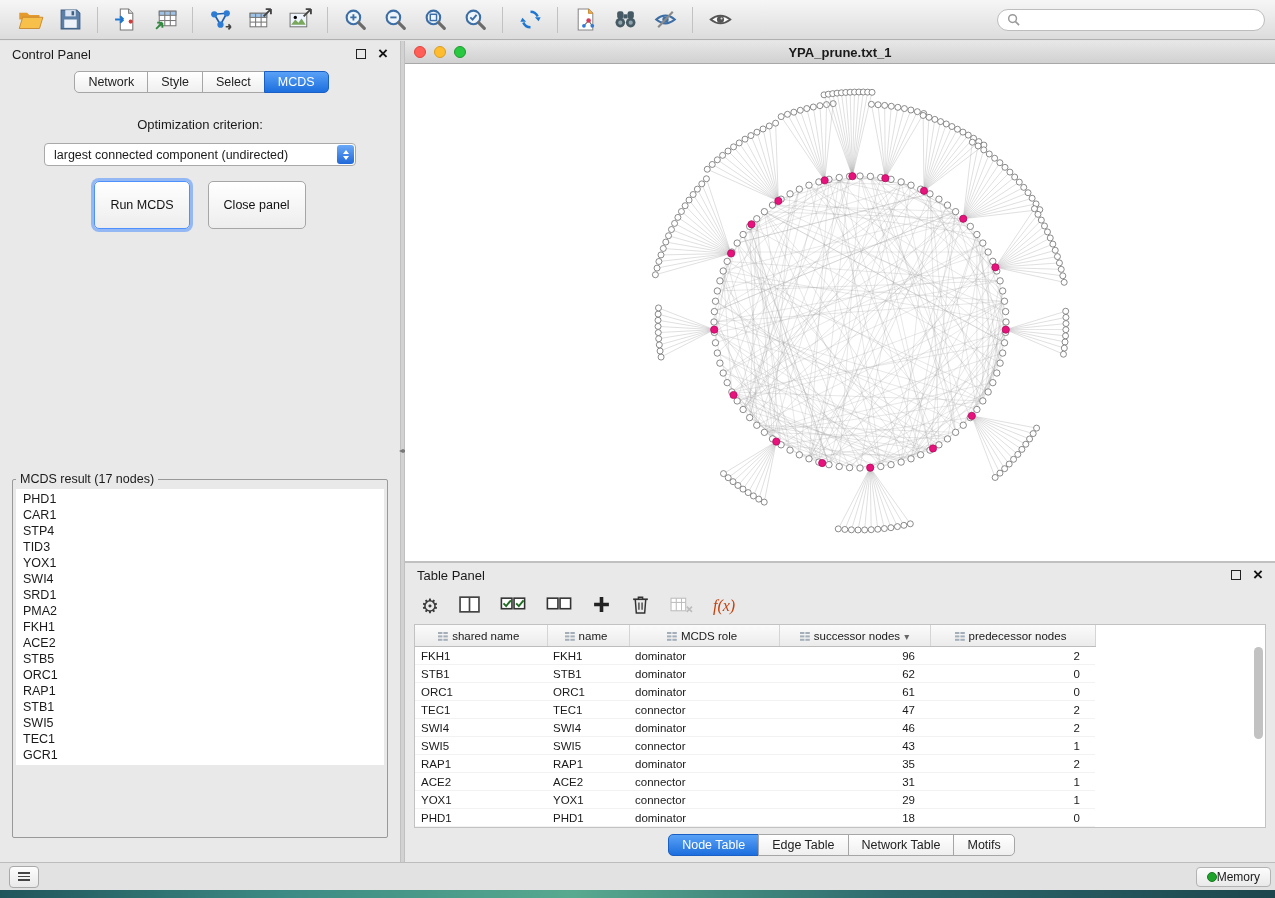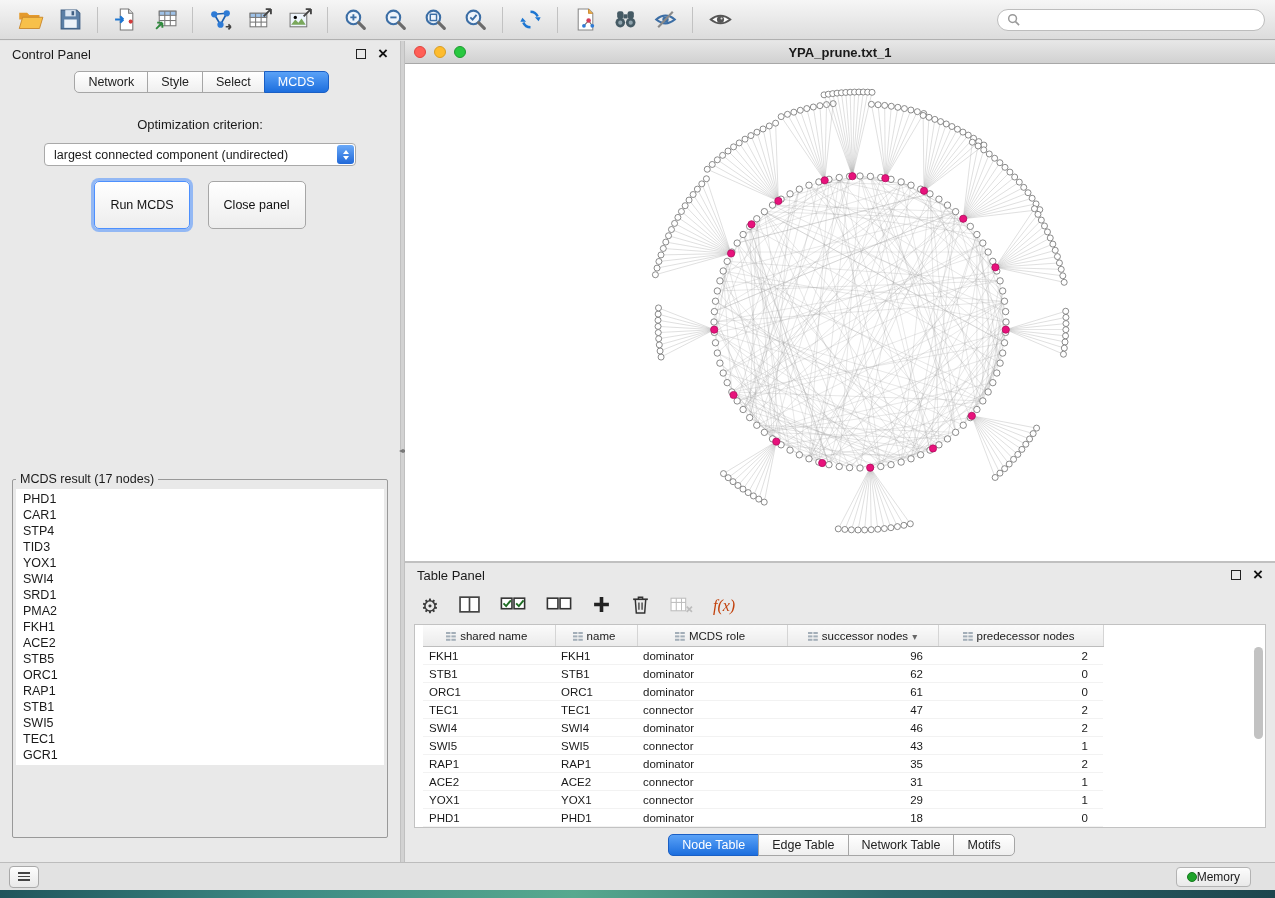--- a/index.html
+++ b/index.html
@@ -70,38 +70,38 @@
   .h-splitter{height:5px;background:#d2d2d2;border-top:1px solid #c0c0c0;border-bottom:1px solid #c0c0c0;box-sizing:border-box;}
 
   
   .table-panel{flex:1;background:#e9e9e9;display:flex;flex-direction:column;box-sizing:border-box;}
   .tp-header{height:24px;display:flex;align-items:center;padding:0 12px;}
   .tp-header .title{flex:1;font-size:13px;}
   .tp-toolbar{display:flex;align-items:center;gap:20px;padding:7px 16px 6px;}
   .gear-glyph{font-size:20px;color:#3a3a3a;line-height:1;}
   .fx{font-family:"Liberation Serif",serif;font-style:italic;color:#c2410c;font-size:16px;}
   .tp-body{flex:1;margin:0 9px;background:#fff;border:1px solid #c2c2c2;position:relative;overflow:hidden;}
-  table.nt{border-collapse:collapse;table-layout:fixed;font-size:11.5px;margin-left:8px;}
+  table.nt{border-collapse:collapse;table-layout:fixed;font-size:11.5px;}
   table.nt th{background:linear-gradient(#fbfbfb,#ebebeb);border-right:1px solid #d5d5d5;border-bottom:1px solid #bdbdbd;
               font-weight:400;padding:2px 6px;text-align:center;white-space:nowrap;height:17px;}
   table.nt th .hlabel{margin:0 4px;}
   table.nt th .chev{color:#666;font-size:10px;}
   table.nt td{padding:1px 6px;height:15px;border-bottom:1px solid #f2f2f2;white-space:nowrap;overflow:hidden;}
   table.nt td.num{text-align:right;padding-right:15px;}
   .vscroll{position:absolute;top:22px;right:2px;bottom:4px;width:9px;}
   .vthumb{width:9px;height:92px;background:#c2c2c2;border-radius:5px;}
   .tp-tabs{display:flex;justify-content:center;padding:6px 0 8px;}
 
   
   .status-bar{position:absolute;left:0;right:0;bottom:8px;height:28px;background:#e2e2e2;border-top:1px solid #bcbcbc;
               display:flex;align-items:center;box-sizing:border-box;}
   .sb-btn{width:28px;height:20px;border:1px solid #a9a9a9;border-radius:4px;background:linear-gradient(#fdfdfd,#e9e9e9);
           display:flex;flex-direction:column;align-items:center;justify-content:center;gap:2px;margin-left:9px;}
   .sb-btn i{display:block;width:12px;height:1.6px;background:#444;}
-  .memory-btn{margin-left:auto;margin-right:24px;display:flex;align-items:center;font-size:12px;
+  .memory-btn{margin-left:auto;margin-right:4px;display:flex;align-items:center;font-size:12px;
               border:1px solid #b3b3b3;border-radius:4px;background:linear-gradient(#fcfcfc,#e9e9e9);padding:2px 10px;}
   .memdot{width:10px;height:10px;border-radius:50%;background:#1fa32b;border:1px solid #157a1f;box-sizing:border-box;}
   .desktop-edge{position:absolute;left:0;right:0;bottom:0;height:8px;
                 background:linear-gradient(90deg,#20555c,#3c8a84 22%,#57a98f 45%,#2d6a6e 70%,#1d464e);}
 </style>
 </head>
 <body>
 
 <div class="app">
 

